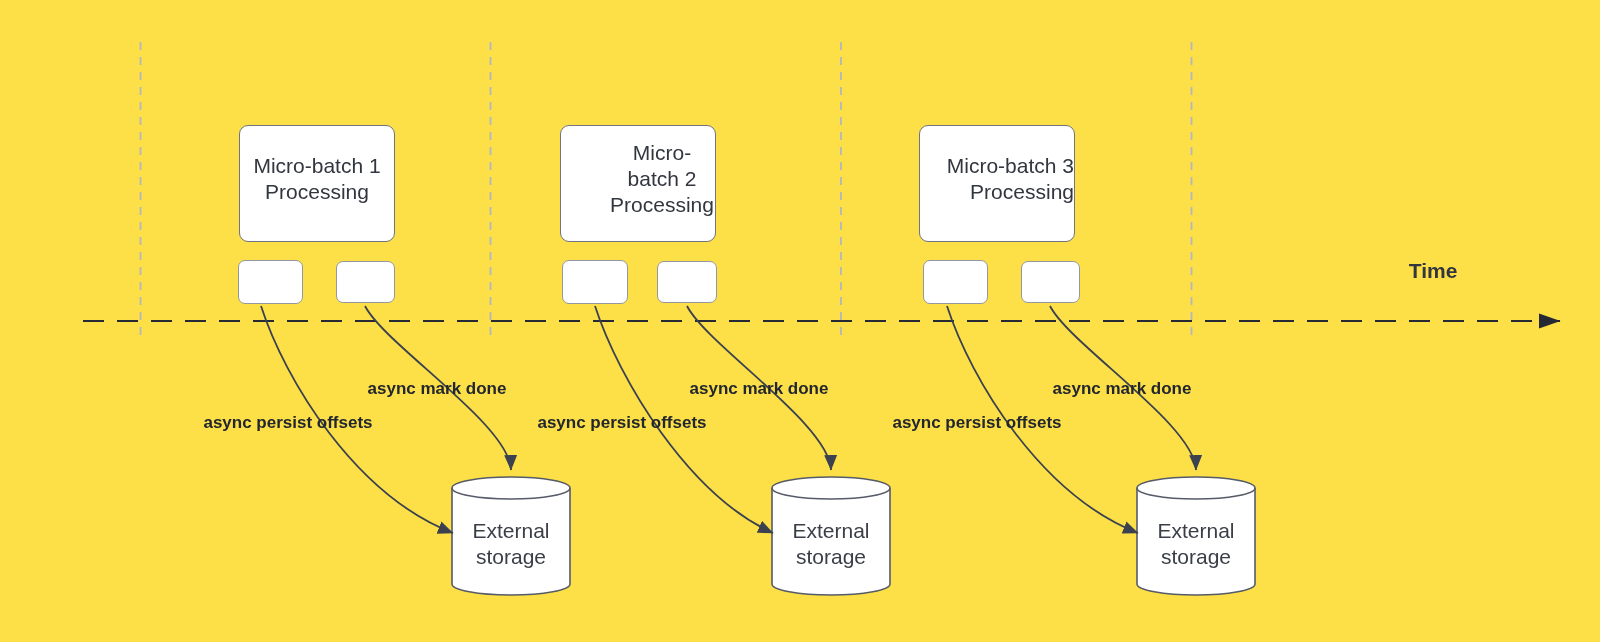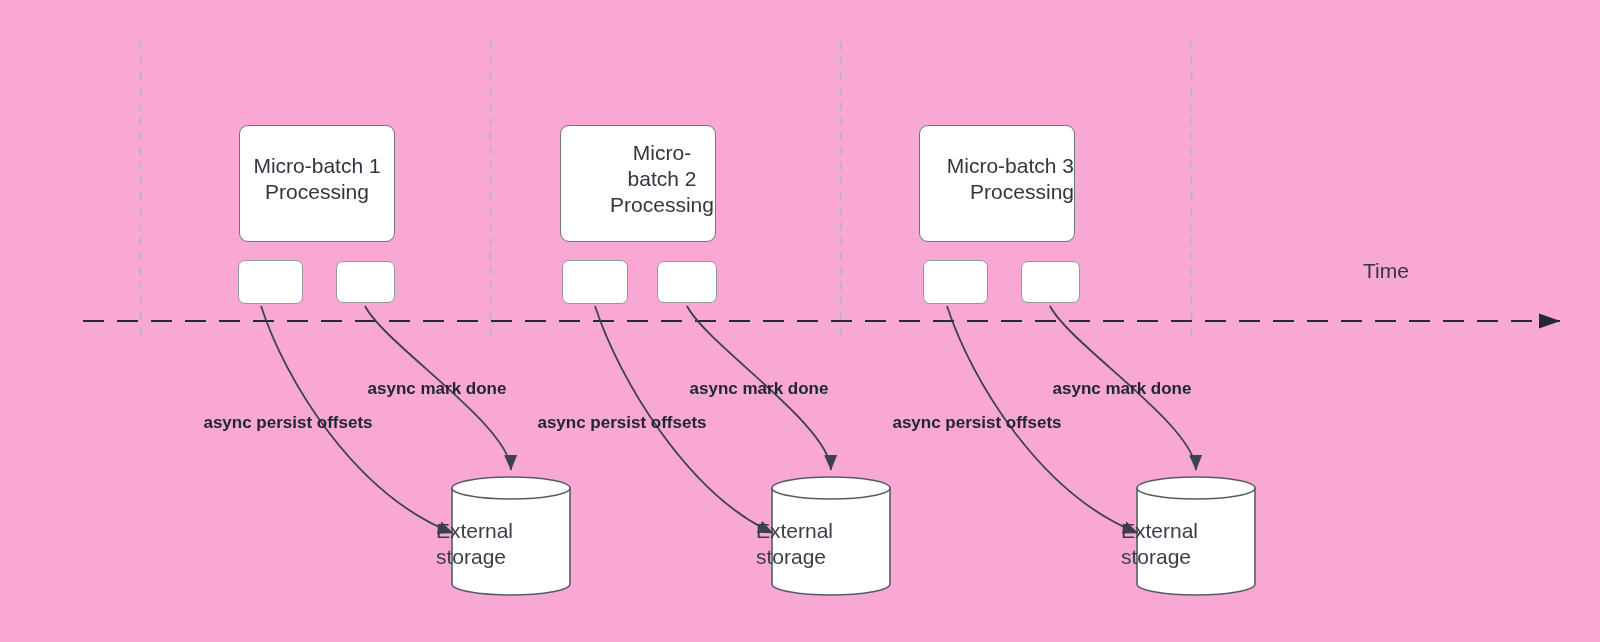--- a/index.html
+++ b/index.html
@@ -1,38 +1,38 @@
 <!DOCTYPE html>
 <html><head>
 <meta charset="utf-8">
 <style>
   html,body{margin:0;padding:0;background:#ffffff;}
   .canvas{
-    position:relative;width:1600px;height:642px;background:#f9a8d4;
+    position:relative;width:1600px;height:642px;background:#fde047;
     font-family:"Liberation Sans",sans-serif;color:#33363f;overflow:hidden;
   }
   .layer{position:absolute;left:0;top:0;}
   .bigbox{
     position:absolute;width:156px;height:117px;background:#ffffff;
     border:1.5px solid #6f7480;border-radius:9px;
     display:flex;flex-direction:column;align-items:center;justify-content:center;
     text-align:center;font-size:21px;line-height:26px;color:#32363f;
     padding-bottom:10px;box-sizing:border-box;
   }
   .smallbox{
     position:absolute;background:#ffffff;
     border:1.5px solid #9297a2;border-radius:7px;box-sizing:border-box;
   }
   .lbl{
     position:absolute;transform:translate(-50%,-50%);
     font-weight:bold;font-size:17px;color:#22262f;white-space:nowrap;
   }
   .storage{
     position:absolute;width:150px;transform:translateX(-50%);
-    text-align:left;font-size:21px;line-height:26px;color:#3a3e47;
+    text-align:center;font-size:21px;line-height:26px;color:#3a3e47;
   }
   .time{
     position:absolute;transform:translate(-50%,-50%);
     font-size:21px;color:#33363f;white-space:nowrap;
   }
 </style>
 </head>
 <body>
 
 <div class="canvas">
@@ -109,15 +109,15 @@
   </div>
   <div class="smallbox" style="left:923px;top:260px;width:65px;height:44px;"></div>
   <div class="smallbox" style="left:1021px;top:261px;width:59px;height:42px;"></div>
   <div class="lbl" style="left:977px;top:423px;">async persist offsets</div>
   <div class="lbl" style="left:1122px;top:389px;">async mark done</div>
   <div class="storage" style="left:1196px;top:518px;">
     <div>External</div>
     <div>storage</div>
   </div>
 
-  <div class="time" style="left:1386px;top:271px;">Time</div>
+  <div class="time" style="left:1433px;top:271px;font-weight:bold;">Time</div>
 
 </div>
 
 </body></html>

